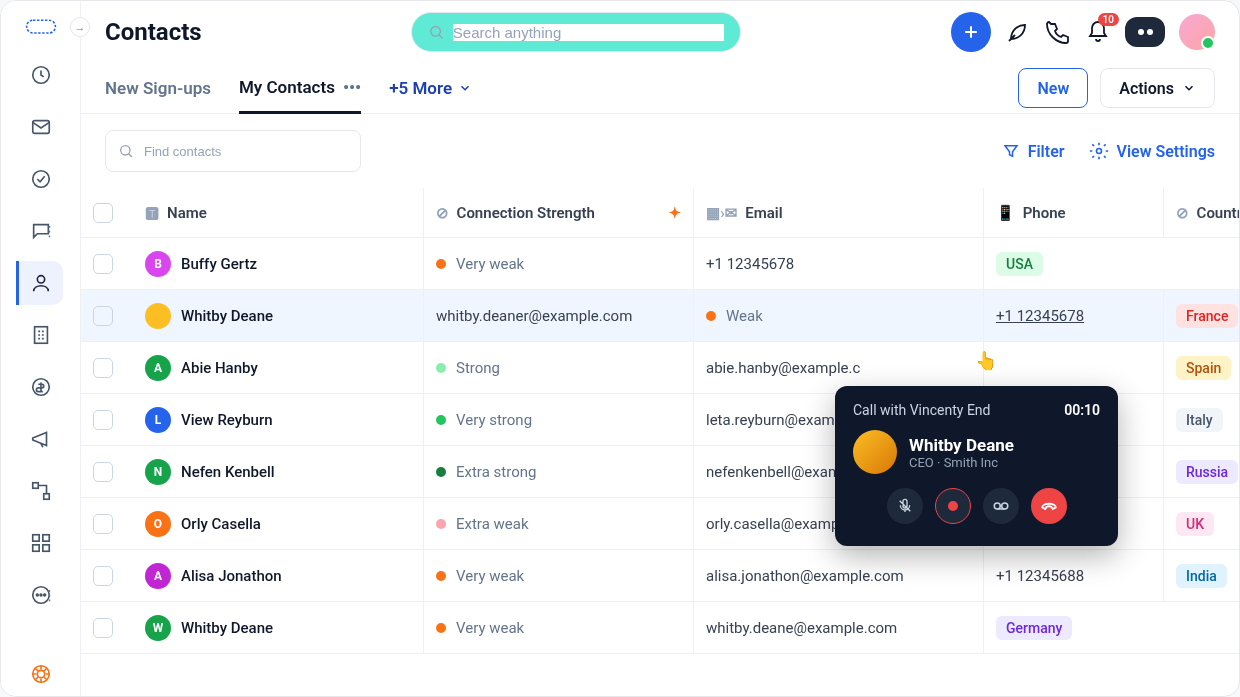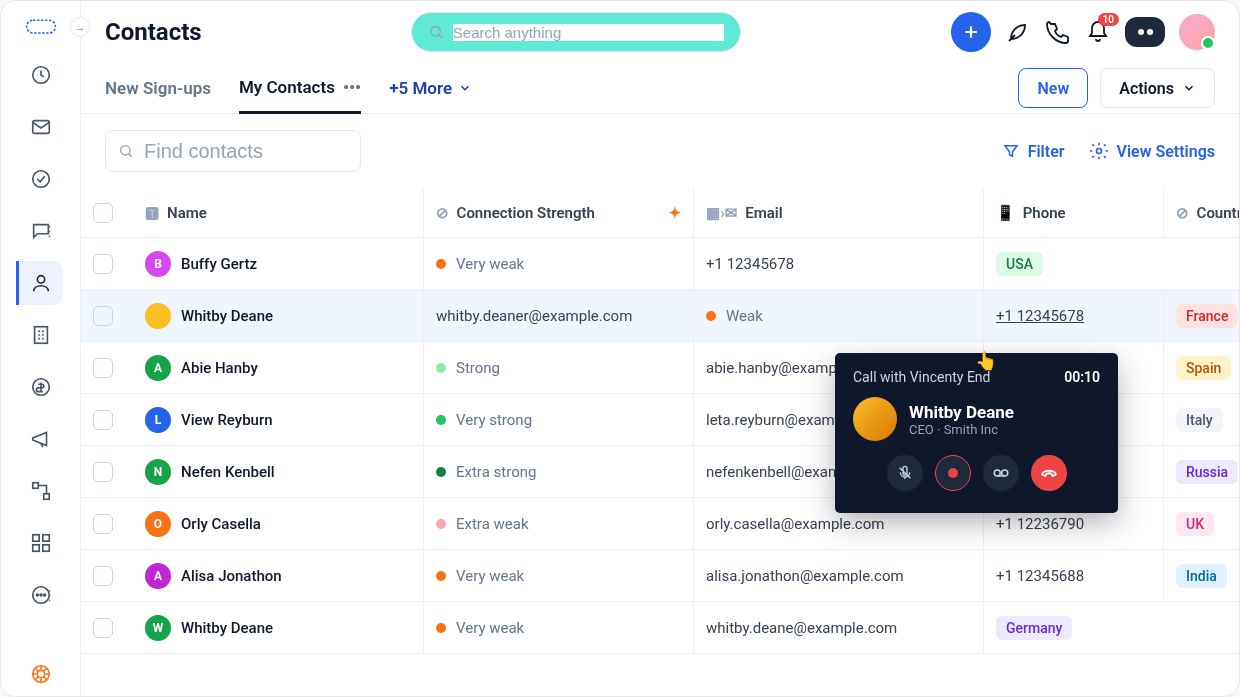--- a/index.html
+++ b/index.html
@@ -31,39 +31,39 @@
 .tabs-row { display:flex; align-items:center; padding: 0 24px; gap: 28px; border-bottom:1px solid #eef0f3;}
 .tab { padding: 14px 0; font-size: 17px; font-weight: 600; color: #64748b; cursor:pointer; display:flex; align-items:center; gap:8px;}
 .tab.active { color: #0f172a; border-bottom: 3px solid #0f172a; margin-bottom:-1px;}
 .tab-more { color: #1e40af; font-weight:600; display:flex; align-items:center; gap:6px; cursor:pointer;}
 .tabs-right { margin-left:auto; display:flex; gap:12px;}
 .btn { height: 40px; padding: 0 18px; border-radius: 8px; font-size: 16px; font-weight: 600; display:flex; align-items:center; gap:8px; cursor:pointer;}
 .btn-new { border: 1.5px solid #2563eb; color: #2563eb; background:#fff;}
 .btn-actions { border: 1px solid #e5e7eb; color: #0f172a; background:#fff;}
 .toolbar { display:flex; align-items:center; padding: 16px 24px; gap: 20px;}
 .find-box { width: 256px; height: 42px; border: 1px solid #e5e7eb; border-radius: 8px; display:flex; align-items:center; padding: 0 12px; gap:10px; color:#94a3b8;}
-.find-box input { border:none; outline:none; font-size:20px; width:100%;}
+.find-box input { border:none; outline:none; font-size:13px; width:100%;}
 .find-box input::placeholder{color:#94a3b8;}
 .toolbar-right { margin-left:auto; display:flex; gap:24px; align-items:center;}
 .link-btn { color: #2563eb; font-size: 16px; font-weight: 600; display:flex; align-items:center; gap:8px; cursor:pointer;}
 .table { flex:1; overflow:auto;}
 .thead, .trow { display:grid; grid-template-columns: 52px 290px 270px 290px 180px 160px; align-items:center; border-bottom:1px solid #eef0f3; }
 .thead { height: 50px; background:#fff; position:sticky; top:0;}
 .th { font-size: 15px; font-weight: 600; color: #374151; display:flex; align-items:center; gap:8px; padding: 0 12px;}
 .th .hicon { color:#94a3b8; }
 .trow { height: 52px; }
 .trow.sel { background: #eff6ff; }
 .td { padding: 0 12px; font-size: 15px; color:#374151; display:flex; align-items:center; gap:10px; overflow:hidden; text-overflow:ellipsis; white-space:nowrap;}
 .checkbox { width: 20px; height: 20px; border: 1.5px solid #cbd5e1; border-radius: 5px; cursor:pointer;}
 .av { width: 26px; height: 26px; border-radius: 50%; color:#fff; font-size:12px; font-weight:700; display:flex; align-items:center; justify-content:center; flex-shrink:0;}
 .dot { width: 10px; height: 10px; border-radius: 50%; flex-shrink:0;}
 .td-strength { color:#64748b;}
 .country-pill { padding: 4px 10px; border-radius: 6px; font-size: 14px; font-weight:500;}
 .phone-link { text-decoration: underline; cursor:pointer;}
-.call-card { position:absolute; left:835px; top:353px; width:283px; height:160px; background:#0f172a; border-radius:5px; padding:16px 18px; color:#fff; box-shadow:0 10px 30px rgba(0,0,0,.3);}
+.call-card { position:absolute; left:835px; top:386px; width:283px; height:160px; background:#0f172a; border-radius:12px; padding:16px 18px; color:#fff; box-shadow:0 10px 30px rgba(0,0,0,.3);}
 .call-head { display:flex; justify-content:space-between; font-size:14px; color:#cbd5e1; margin-bottom:12px;}
 .call-body { display:flex; gap:12px; align-items:center;}
 .call-av { width:44px; height:44px; border-radius:50%; background:linear-gradient(135deg,#fbbf24,#d97706);}
 .call-name { font-size:17px; font-weight:700;}
 .call-sub { font-size:13px; color:#94a3b8;}
 .call-ctrls { display:flex; gap:12px; justify-content:center; margin-top:14px;}
 .call-btn { width:36px; height:36px; border-radius:50%; background:#1e293b; display:flex; align-items:center; justify-content:center; cursor:pointer; color:#cbd5e1;}
 .call-btn.rec { border:1.5px solid #ef4444;}
 .call-btn.rec .rd { width:10px; height:10px; background:#ef4444; border-radius:50%;}
 .call-btn.end { background:#ef4444; color:#fff;}

